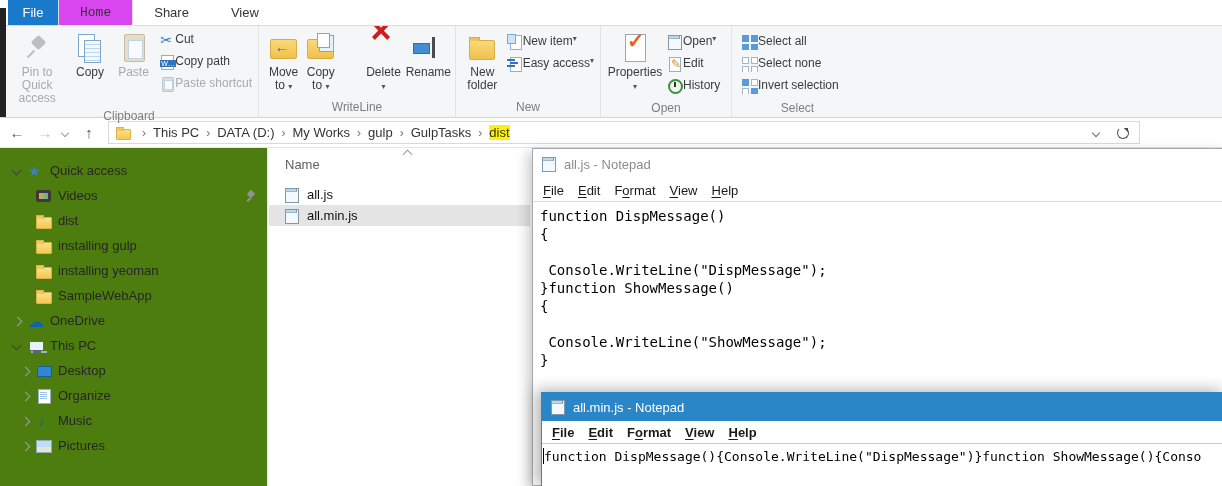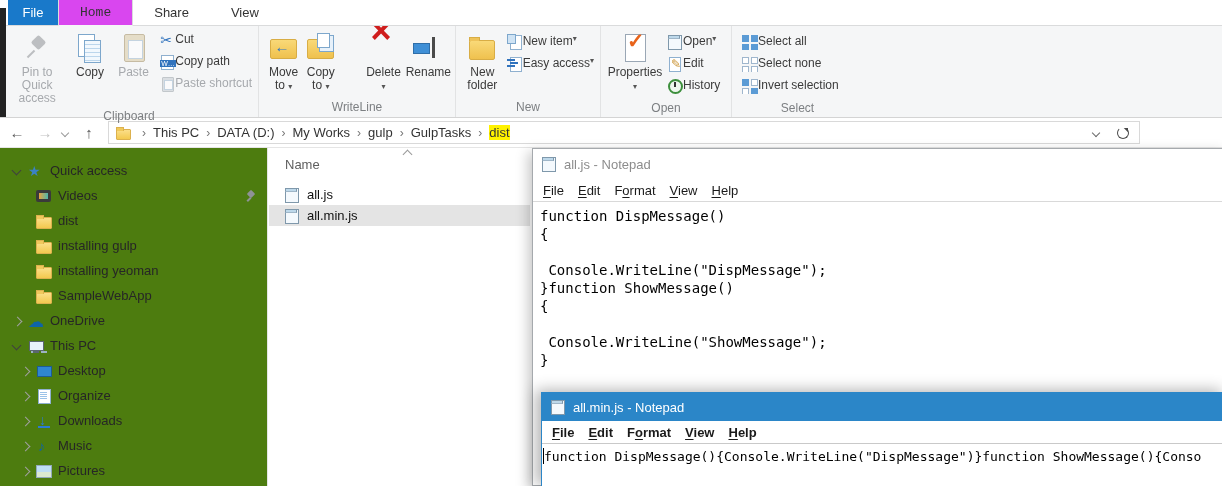--- a/index.html
+++ b/index.html
@@ -410,26 +410,20 @@
 
       </div>
 
       <div class="side-item child">
         <span class="chev right"></span>
         <span class="ic-sm documents-icon"></span>
         <span class="side-label">Organize</span>
 
       </div>
 
-      <div class="side-item child">
-        <span class="chev right"></span>
-        <span class="ic-sm downloads-icon"></span>
-        <span class="side-label">Downloads</span>
-
-      </div>
 
       <div class="side-item child">
         <span class="chev right"></span>
         <span class="ic-sm music-icon"></span>
         <span class="side-label">Music</span>
 
       </div>
 
       <div class="side-item child">
         <span class="chev right"></span>

